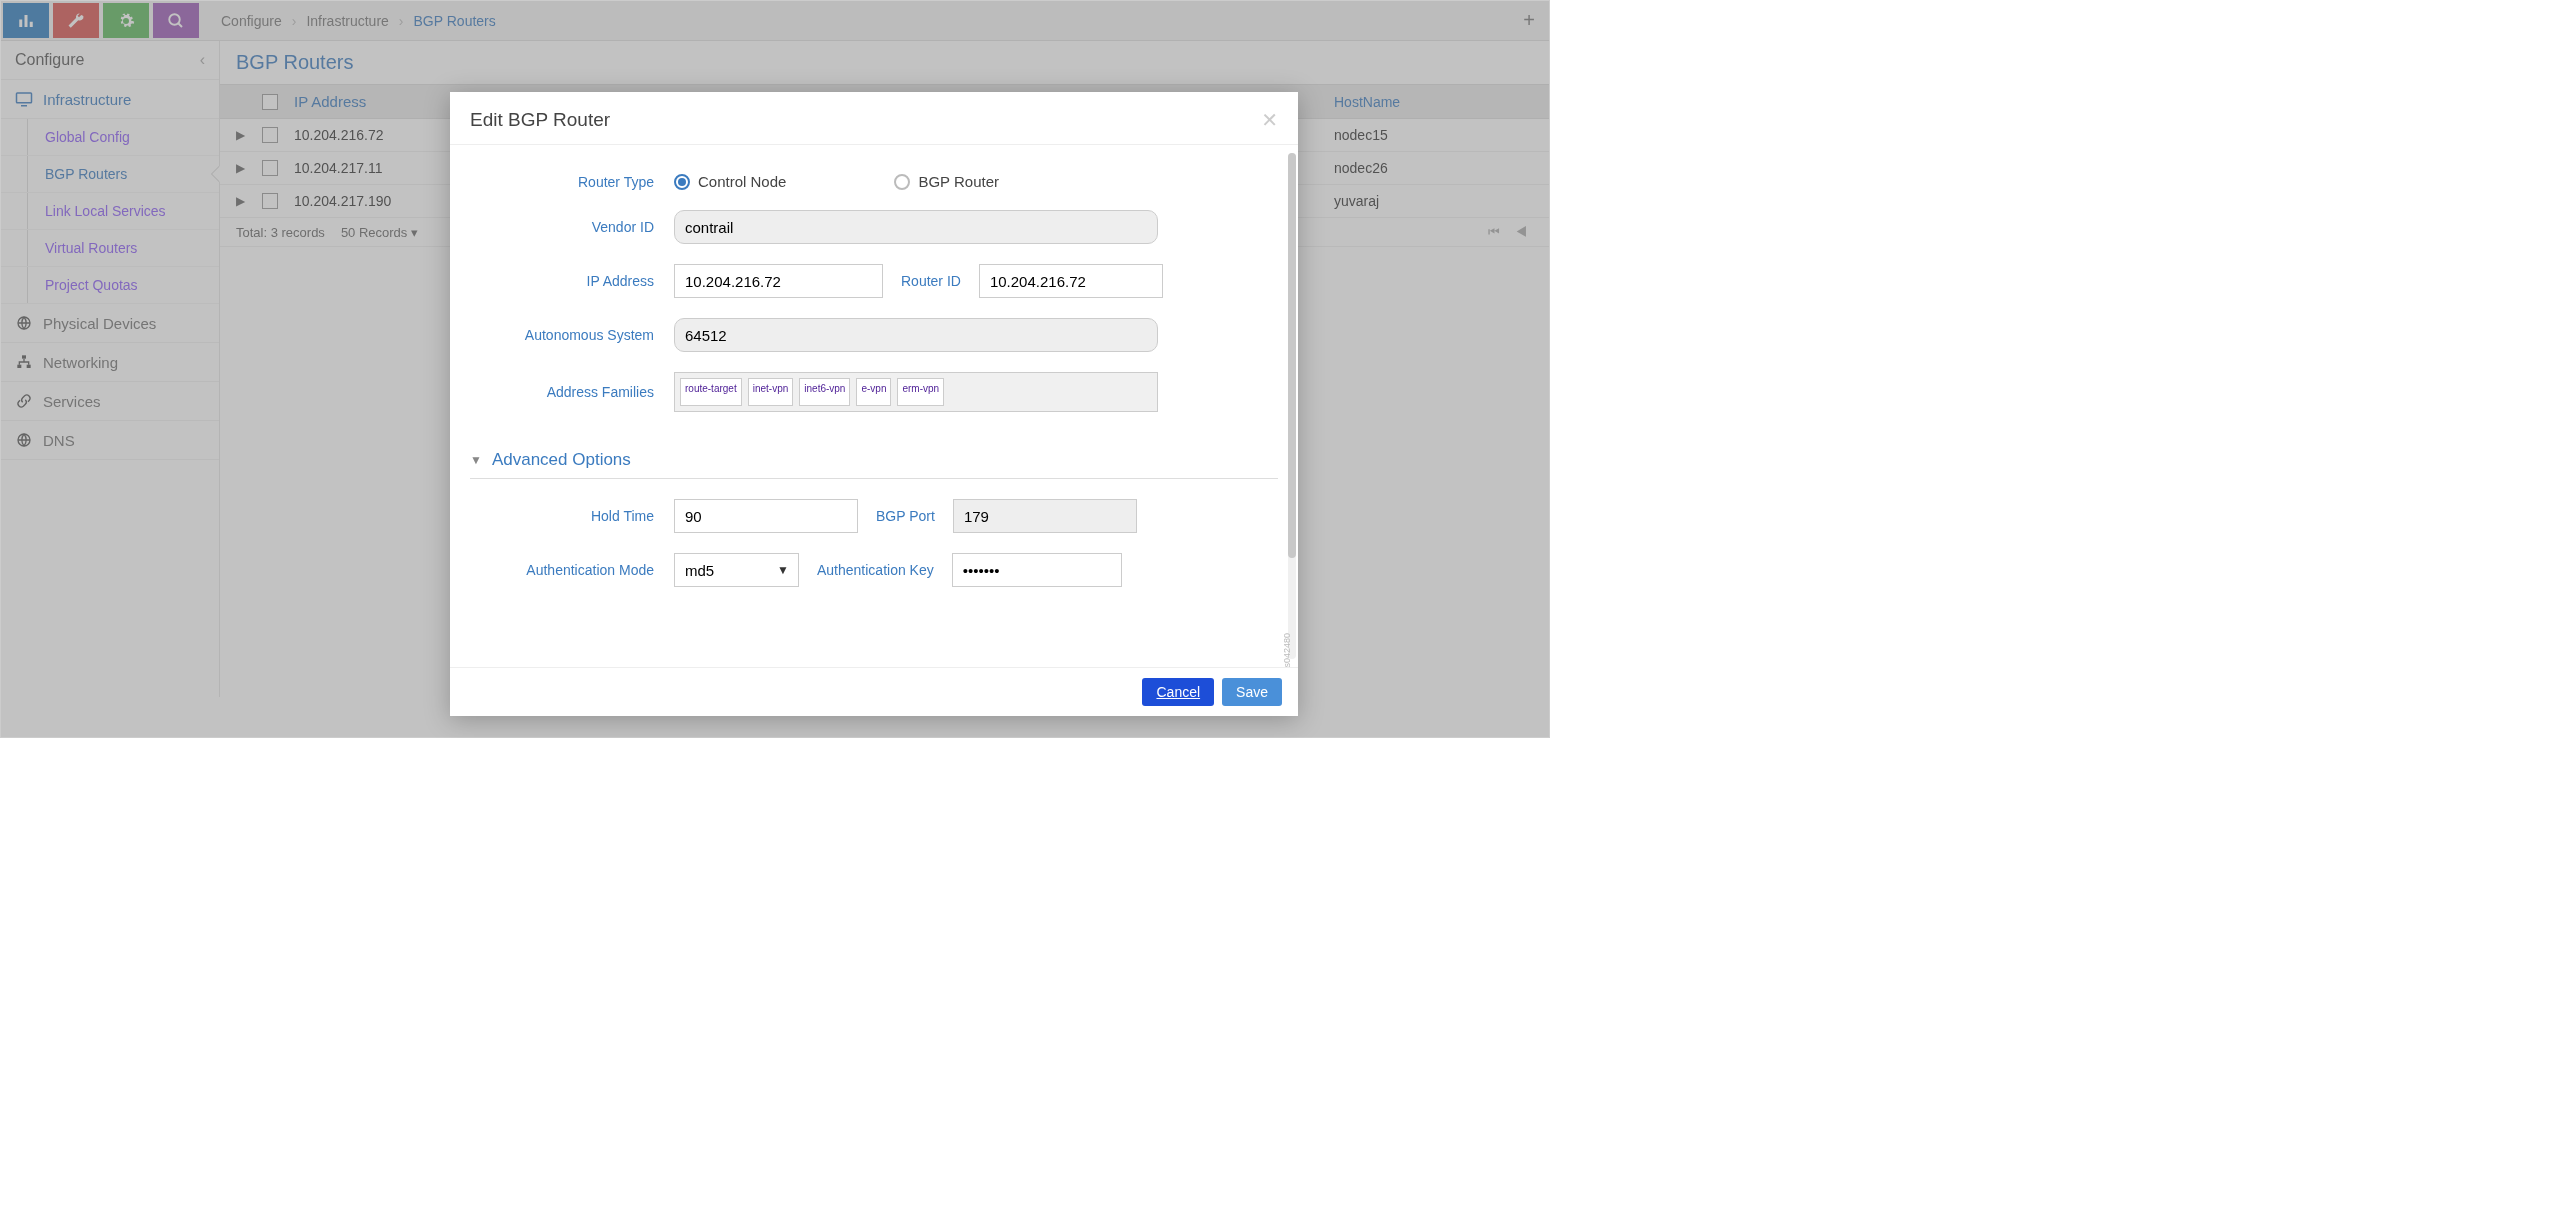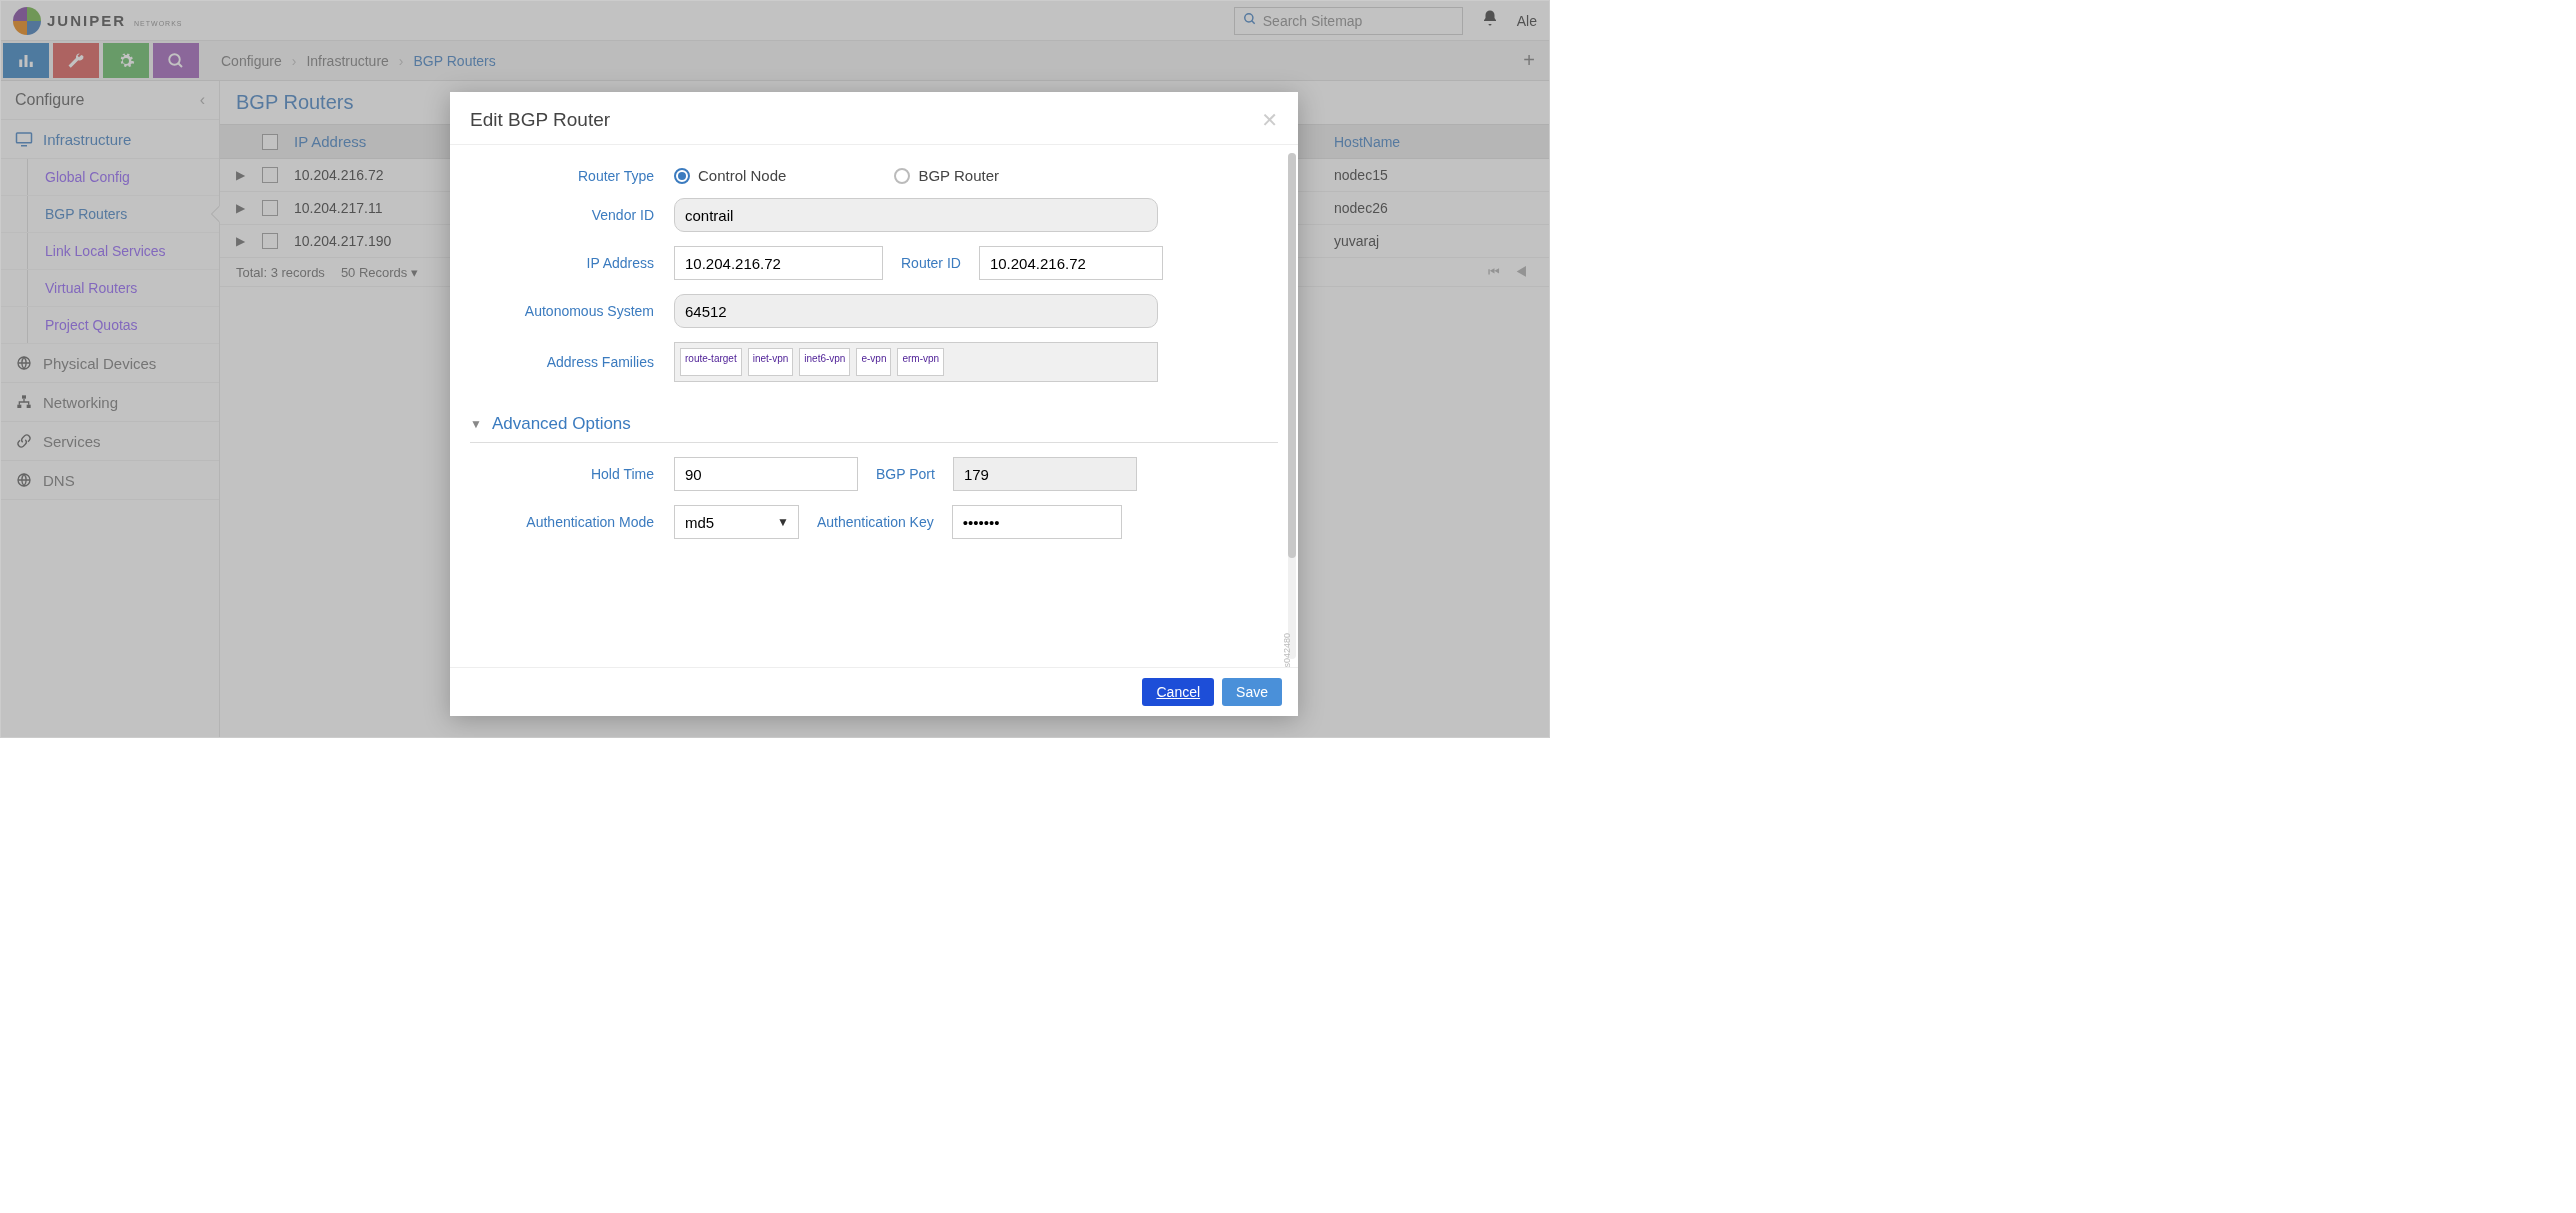--- a/index.html
+++ b/index.html
@@ -65,21 +65,21 @@
 .modal { position: absolute; left: 449px; top: 91px; width: 848px; height: 624px; background: #fff; z-index: 10; box-shadow: 0 4px 24px rgba(0,0,0,0.25); display:flex; flex-direction:column; }
 .modal-head { padding: 16px 20px 12px; display:flex; align-items:center; }
 .modal-title { font-size: 19px; color:#444; }
 .modal-close { margin-left:auto; color:#ccc; font-size:20px; cursor:pointer; }
 .modal-body { flex:1; overflow-y:auto; padding: 8px 20px 20px; border-top:1px solid #eee; position:relative; }
 .modal-foot { padding: 10px 16px; border-top:1px solid #eee; display:flex; justify-content:flex-end; gap:8px; }
 .btn { padding: 6px 14px; border:none; border-radius:3px; font-size:14px; cursor:pointer; }
 .btn-cancel { background:#1d4ed8; color:#fff;text-decoration:underline; }
 .btn-save { background:#4a90d9; color:#fff; }
 
-.form-row { display:flex; align-items:center; margin: 14px 0; }
+.form-row { display:flex; align-items:center; margin: 20px 0; }
 .form-label { width: 204px; text-align:right; padding-right: 20px; color:#3b7bbf; font-size:14px; }
 .form-label-inline { color:#3b7bbf; font-size:14px; padding: 0 18px; }
 .form-control { flex:0 0 auto; }
 .input-box { height: 34px; border:1px solid #ccc; padding: 0 10px; font-size:15px; background:#fff; }
 .input-box.ro { background:#eee; }
 .input-box.w485 { width: 484px; border-radius: 10px; }
 .input-box.w210 { width: 209px; }
 .input-box.w185 { width: 184px; }
 .input-box.w125 { width: 125px; }
 .input-box.w170 { width: 170px; }
@@ -102,44 +102,20 @@
 .scroll-track { position:absolute; right:2px; top:8px; bottom:8px; width:8px; background:#f0f0f0; border-radius:4px; }
 .scroll-thumb { position:absolute; left:0; right:0; top:0; height:80%; background:#c8c8c8; border-radius:4px; }
 
 .watermark { position:absolute; right:6px; bottom:34px; font-size:9px; color:#bbb; transform: rotate(-90deg); transform-origin: right bottom; }
 </style>
 </head>
 <body>
 
 <div class="app">
 
-  <div class="topbar">
-    <div class="logo">
-      <div class="logo-mark"></div>
-      <span class="logo-text">JUNIPER</span>
-      <span class="logo-sub">NETWORKS</span>
-    </div>
-    <div class="top-right">
-      <div class="search-sitemap">
-        <span style="color:#3b7bbf;">
-          <svg width="14" height="14" viewBox="0 0 24 24" fill="none" stroke="currentColor" stroke-width="2.5">
-              <circle cx="10" cy="10" r="7"></circle>
-              <line x1="20" y1="20" x2="15" y2="15"></line>
-            </svg>
-        </span>
-        <span>Search Sitemap</span>
-      </div>
-      <span class="bell">
-        <svg width="18" height="18" viewBox="0 0 24 24" fill="currentColor">
-            <path d="M12 2a6 6 0 0 0-6 6v4l-2 3v1h16v-1l-2-3V8a6 6 0 0 0-6-6zm-2 18a2 2 0 0 0 4 0h-4z"></path>
-          </svg>
-      </span>
-      <span class="user-text">Ale</span>
-    </div>
-  </div>
 
   <div class="toolbar-row">
     <div class="tool-btns">
       <div class="tool-btn tb-blue">
         <svg width="18" height="18" viewBox="0 0 24 24" fill="currentColor">
             <rect x="3" y="10" width="4" height="10"></rect>
             <rect x="10" y="4" width="4" height="16"></rect>
             <rect x="17" y="13" width="4" height="7"></rect>
           </svg>
       </div>

